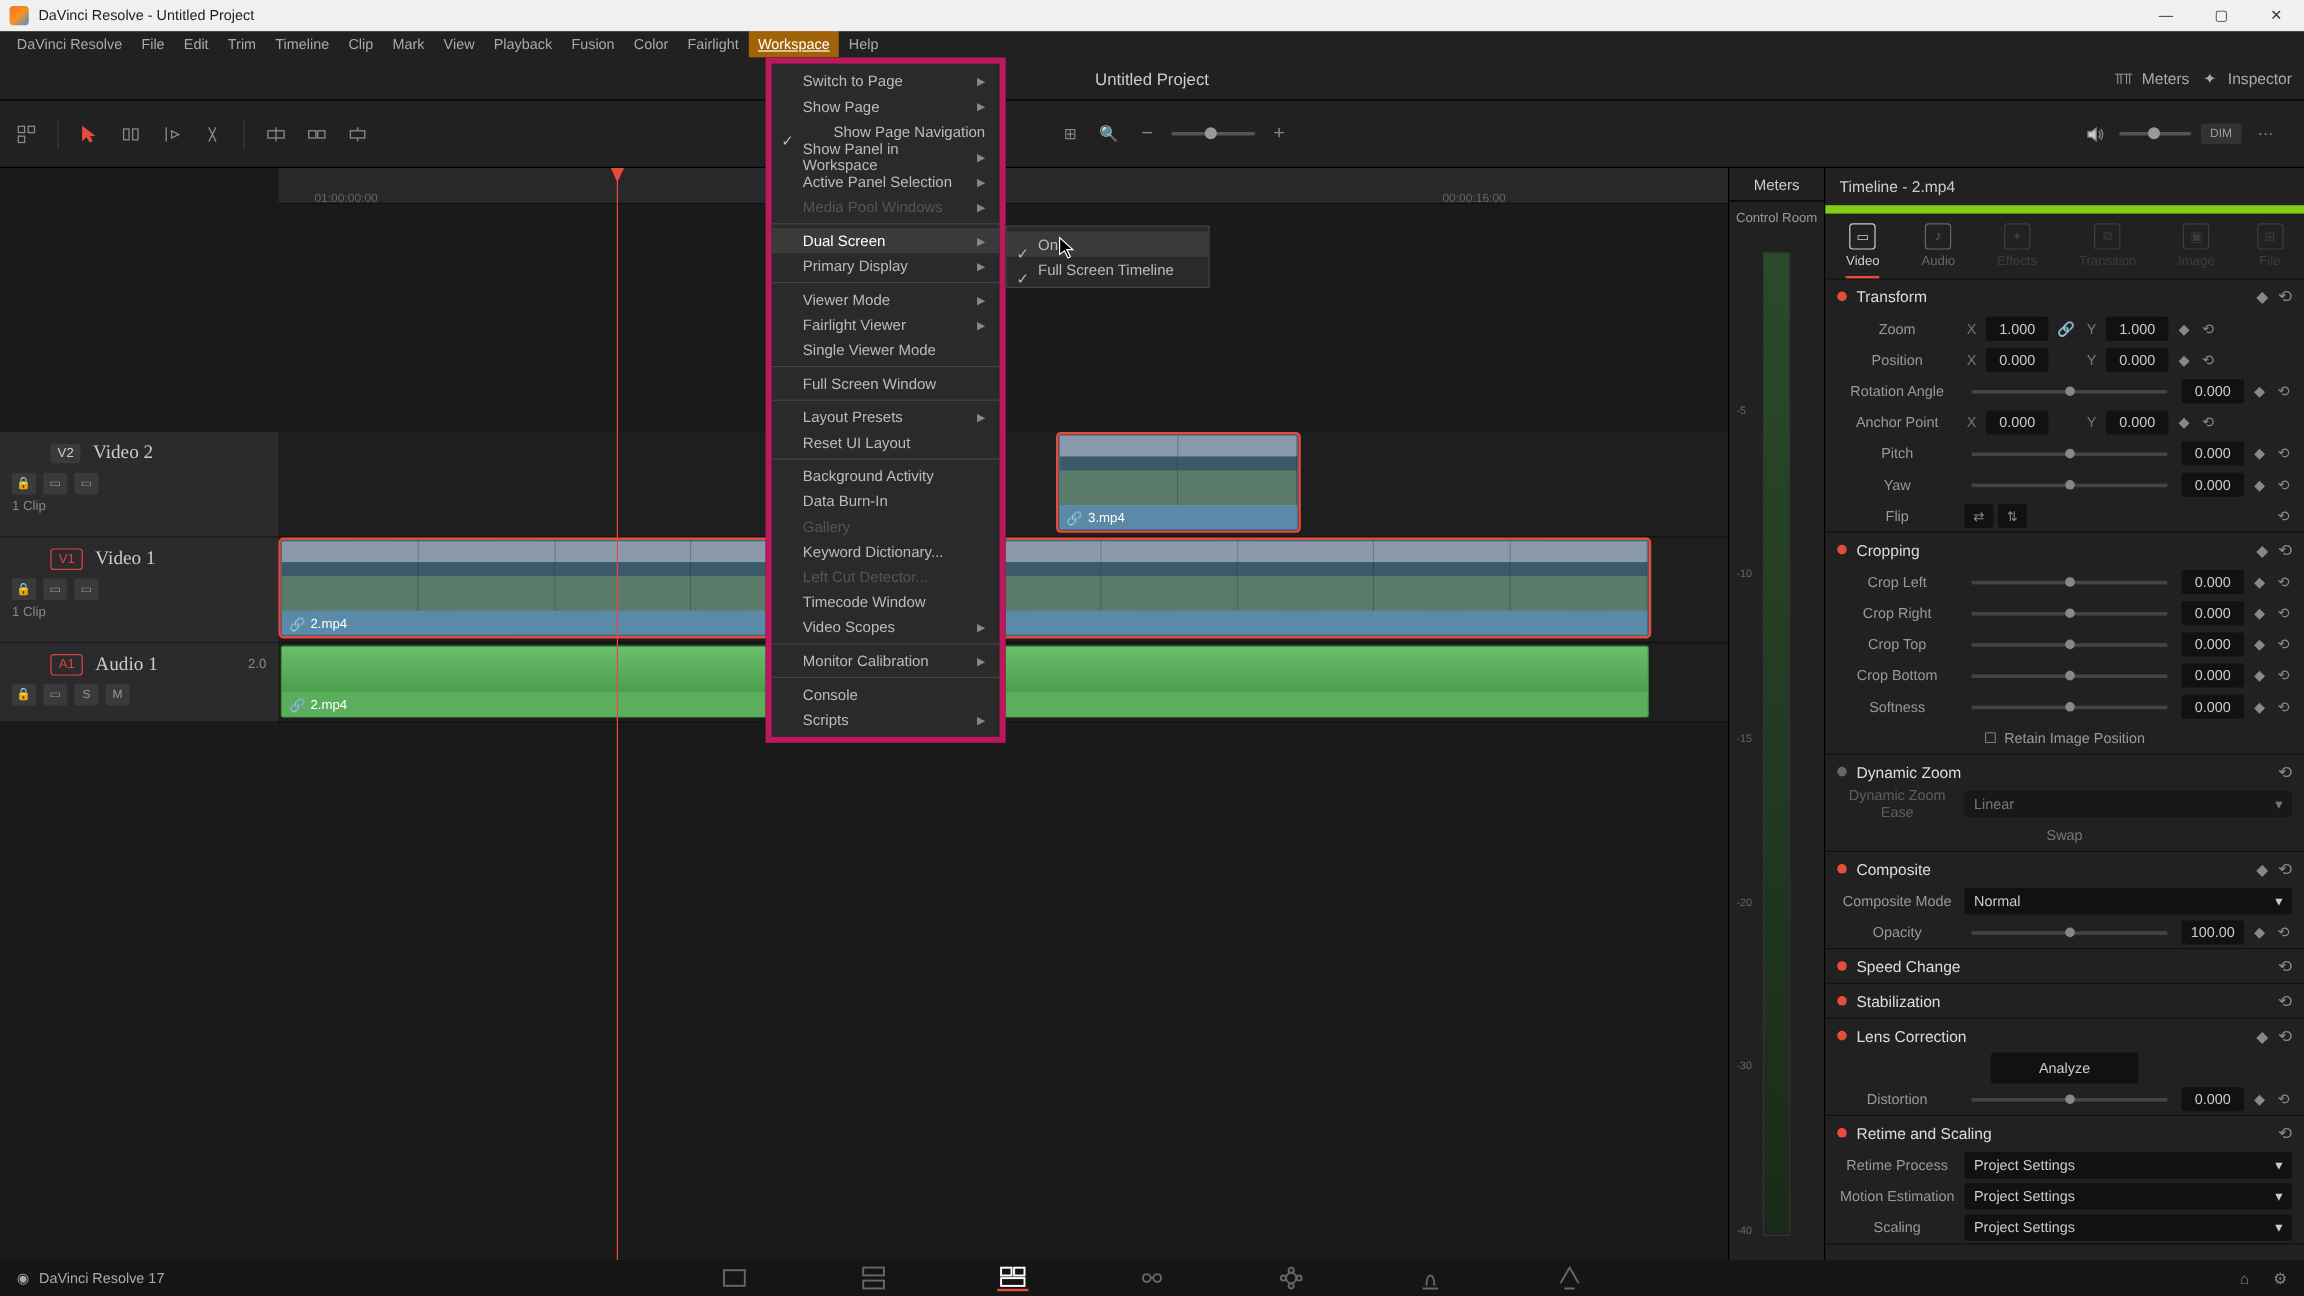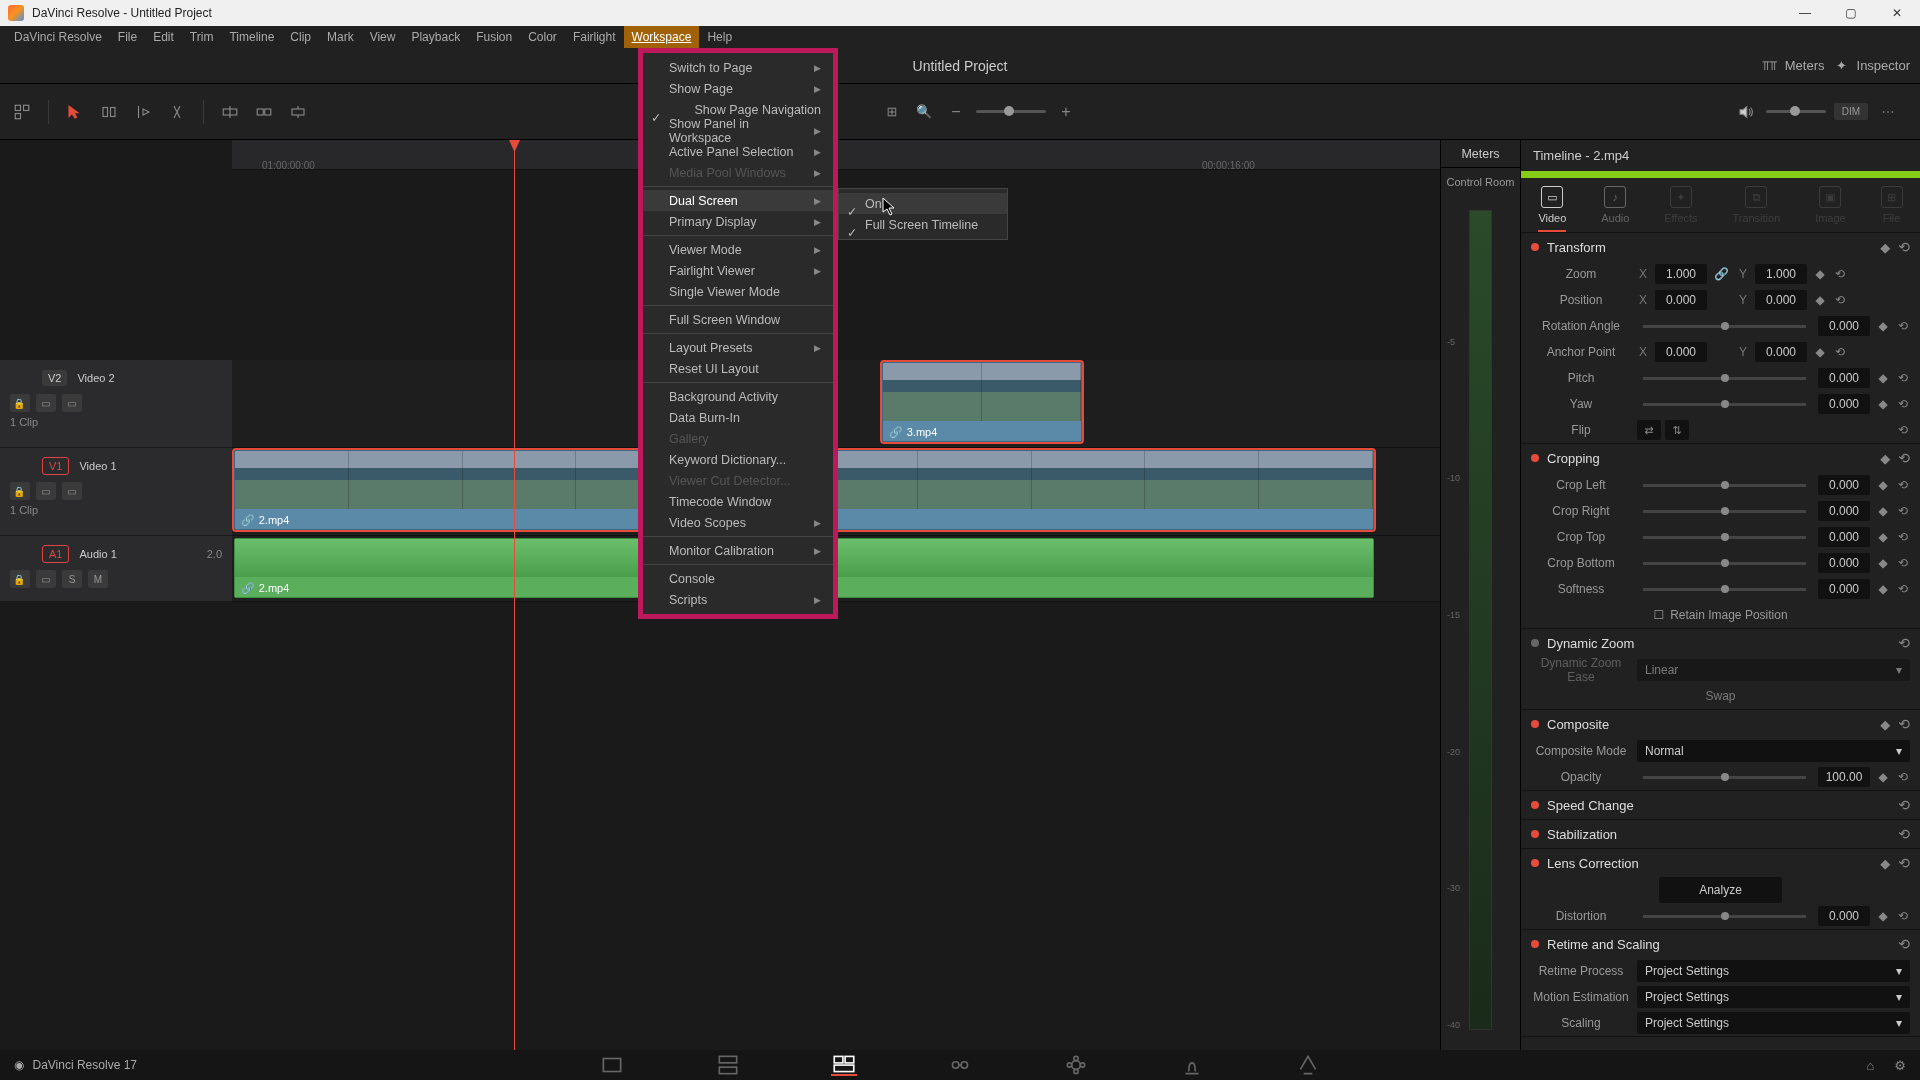--- a/index.html
+++ b/index.html
@@ -61,21 +61,21 @@
 .playhead { position: absolute; left: 514px; top: 0; bottom: 0; width: 1px; background: #e64b3c; z-index: 50; }
 .playhead::before { content:""; position:absolute; top:0; left:-5px; width:11px; height:12px; background:#e64b3c; clip-path: polygon(0 0, 100% 0, 50% 100%); }
 
 
 .track-headers { position: absolute; left: 0; top: 220px; width: 232px; }
 .track-head { background: #2b2b2d; border-bottom: 1px solid #1a1a1a; padding: 6px 10px; }
 .track-head .row1 { display: flex; align-items: center; gap: 10px; height: 24px; padding-left: 32px; }
 .track-head .badge { background: #3a3a3a; padding: 2px 6px; border-radius: 3px; font-size: 11px; color:#ccc; }
 .track-head .badge.v1 { border: 1px solid #d44; color:#d44; background: transparent; }
 .track-head .badge.a1 { border: 1px solid #d44; color:#d44; background: transparent; }
-.track-head .name { font-size: 11px; color: #ccc; }
+.track-head .name { font-size: 16px; color: #ccc; font-family: Liberation Serif, serif; }
 .track-head .row2 { display: flex; gap: 6px; margin-top: 4px; align-items:center; }
 .track-head .btn { width: 20px; height: 18px; background: #3a3a3a; border-radius: 2px; display:flex; align-items:center; justify-content:center; font-size:10px; color:#999; }
 .track-head .info { font-size: 11px; color: #888; margin-top: 4px; }
 
 .track-content { position: absolute; left: 232px; top: 220px; right: 0; }
 .track-lane { height: 44px; background: #1e1e1e; border-bottom: 1px solid #111; position: relative; }
 .track-lane.v2 { height: 88px; }
 .track-lane.v1 { height: 88px; }
 .track-lane.a1 { height: 66px; }
 
@@ -321,21 +321,21 @@
   <div class="item">
       <span>Data Burn-In</span>
     </div>
   <div class="item disabled">
       <span>Gallery</span>
     </div>
   <div class="item">
       <span>Keyword Dictionary...</span>
     </div>
   <div class="item disabled">
-      <span>Viewer Cut Detector...</span>
+      <span>Left Cut Detector...</span>
     </div>
   <div class="item">
       <span>Timecode Window</span>
     </div>
   <div class="item">
       <span>Video Scopes</span>
       <span class="arrow">▶</span>
     </div>
   <div class="sep-line"></div>
   <div class="item">

